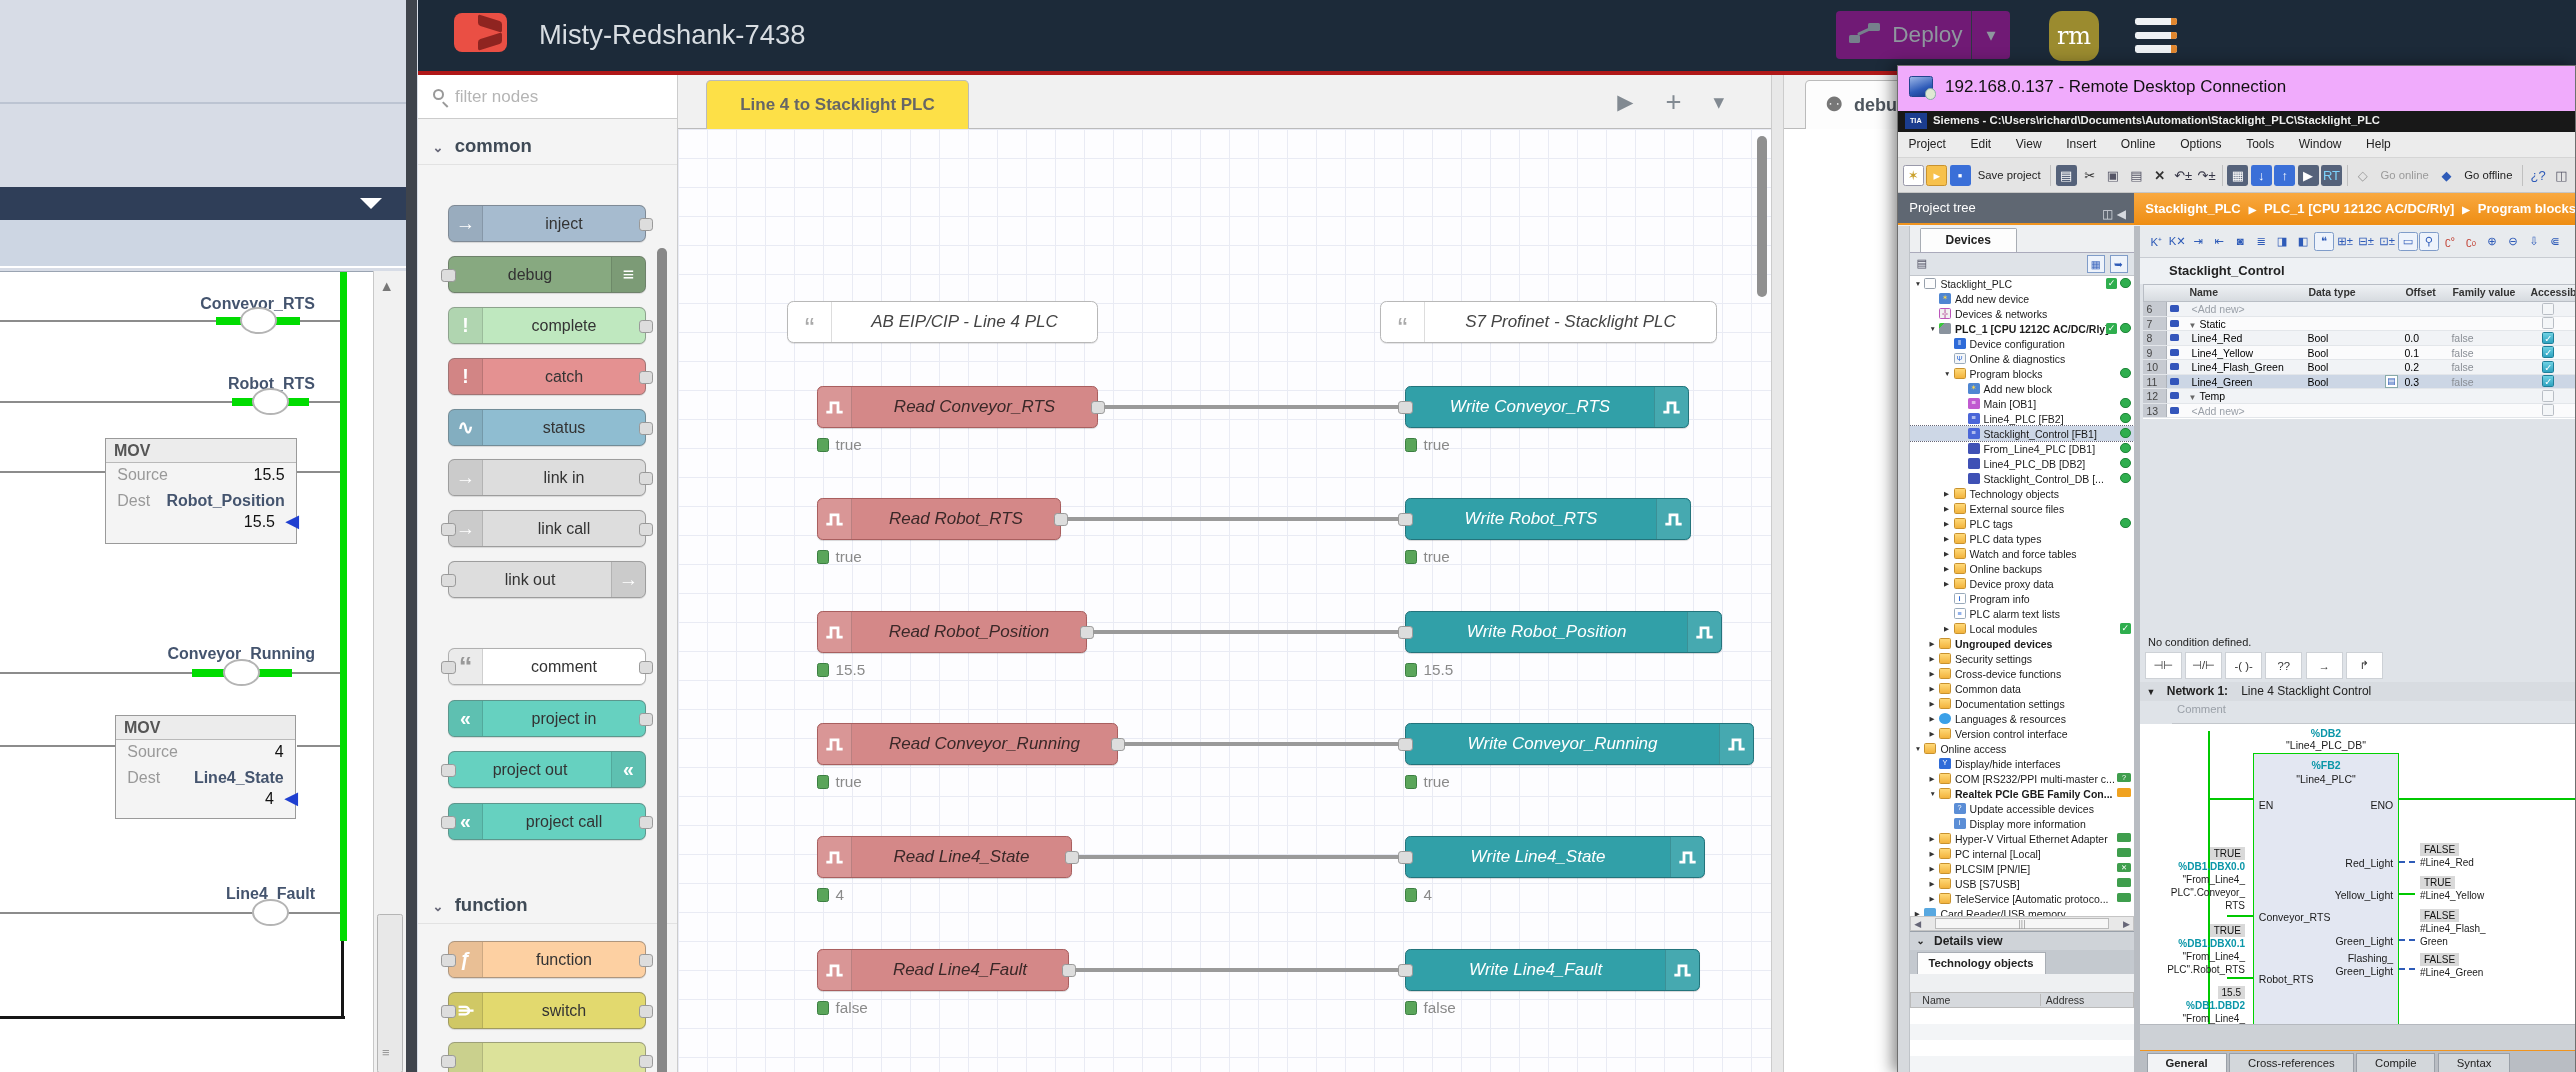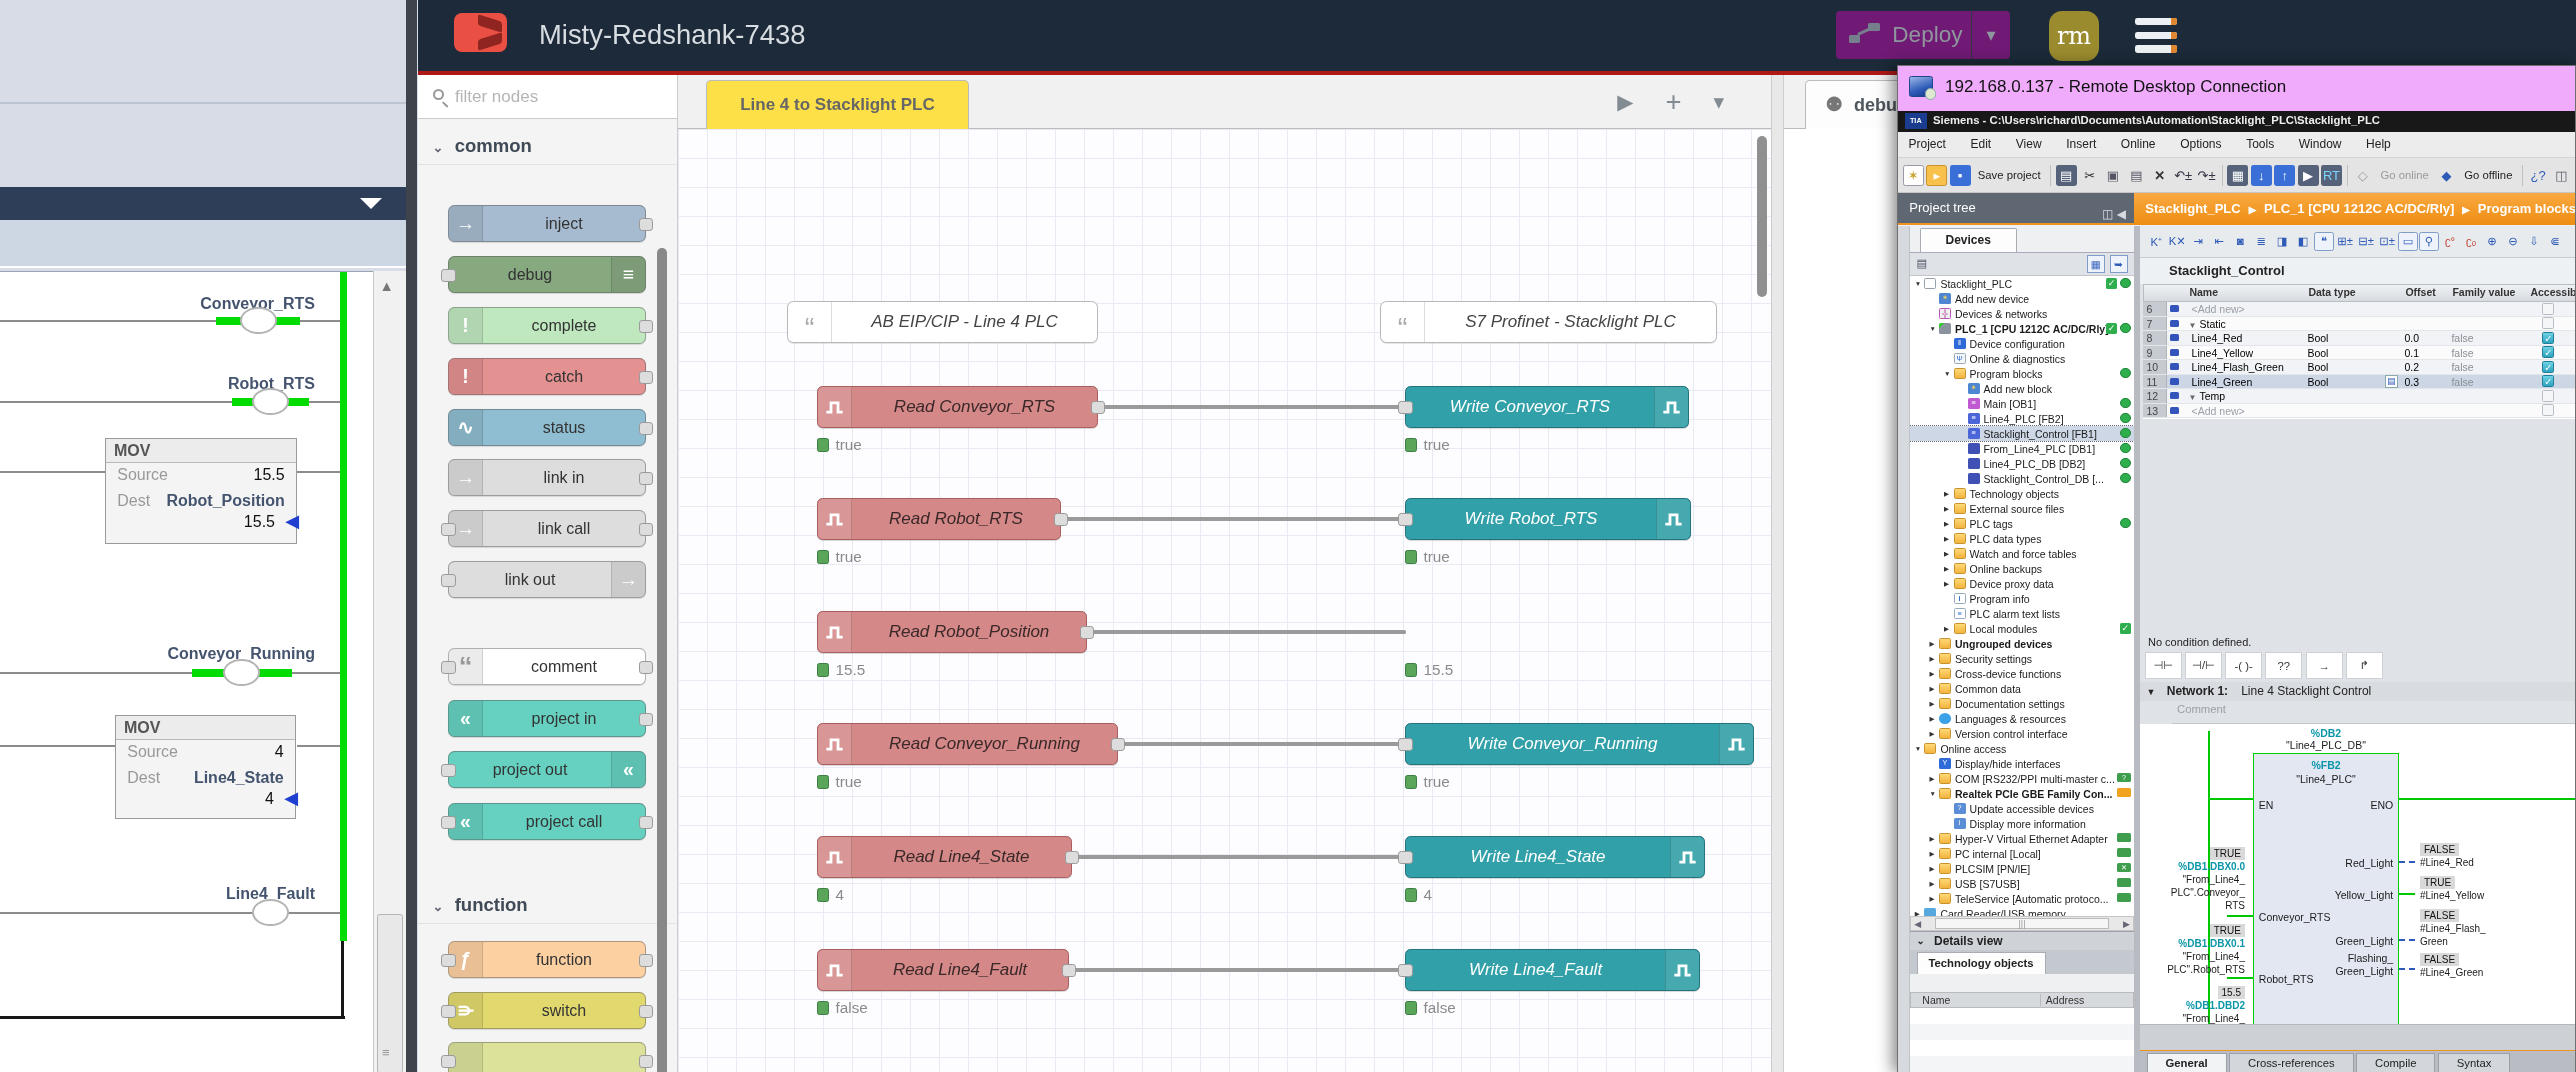--- a/index.html
+++ b/index.html
@@ -584,20 +584,29 @@
     <div class="fwire"></div>
     <div class="fnode fread">
       <span class="fnicon">
                 <svg width="21" height="21" viewBox="0 0 18 18">
                   <path d="M2 13 L6 13 L6 5 L12 5 L12 13 L16 13" stroke="#fff" stroke-width="2.4" fill="none"></path>
                 </svg>
               </span>
       <span class="fnlabel">Read Robot_Position</span>
       <span class="port"></span>
     </div>
+    <div class="fnode fwrite">
+      <span class="fnicon">
+                <svg width="21" height="21" viewBox="0 0 18 18">
+                  <path d="M2 13 L6 13 L6 5 L12 5 L12 13 L16 13" stroke="#fff" stroke-width="2.4" fill="none"></path>
+                </svg>
+              </span>
+      <span class="fnlabel">Write Robot_Position</span>
+      <span class="port"></span>
+    </div>
     <div class="fstatus fstatus-read">
               <span class="dot"></span>
               <span>15.5</span>
             </div>
     <div class="fstatus fstatus-write">
               <span class="dot"></span>
               <span>15.5</span>
             </div>
   </div>
 

